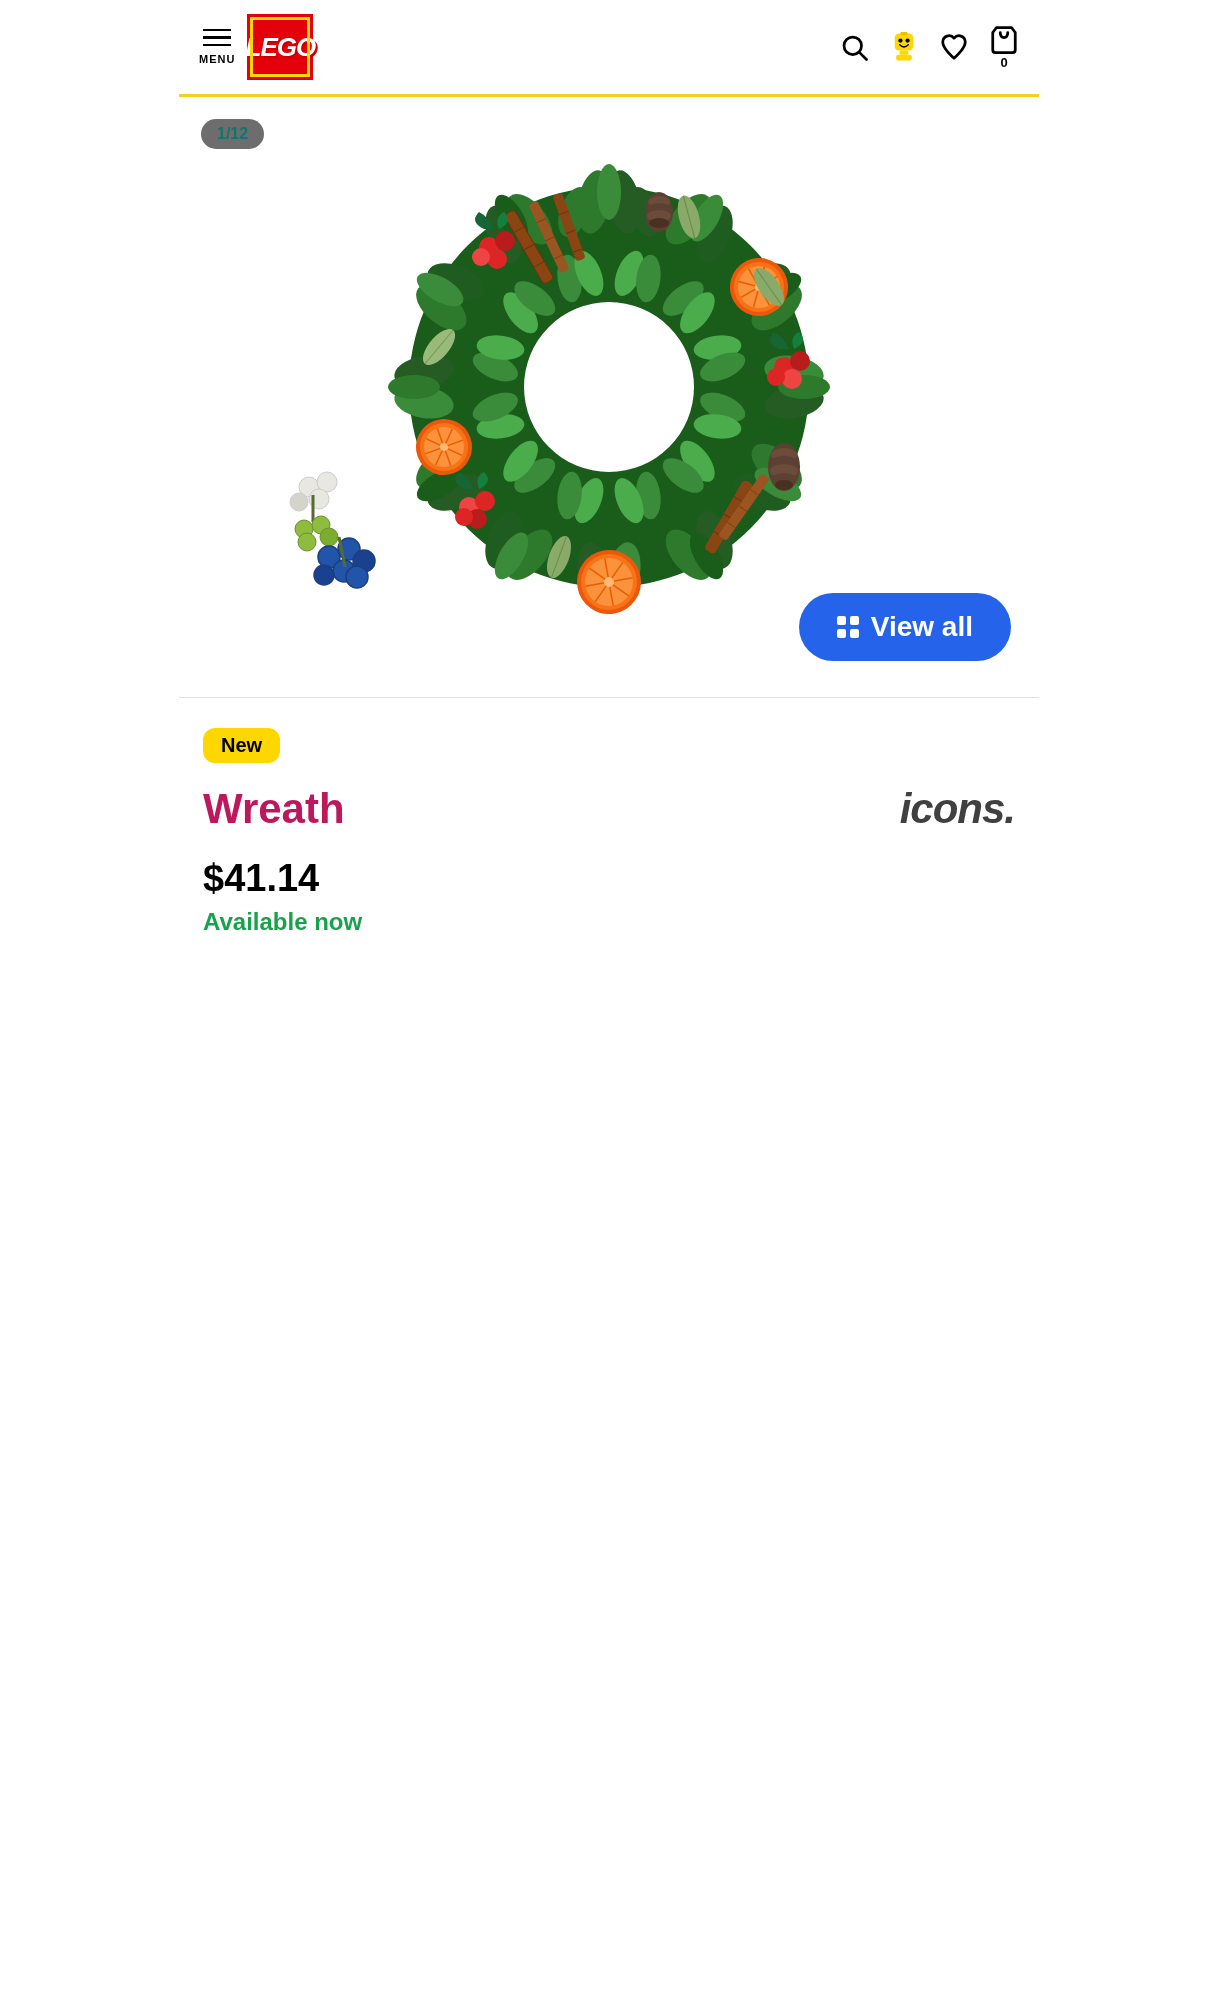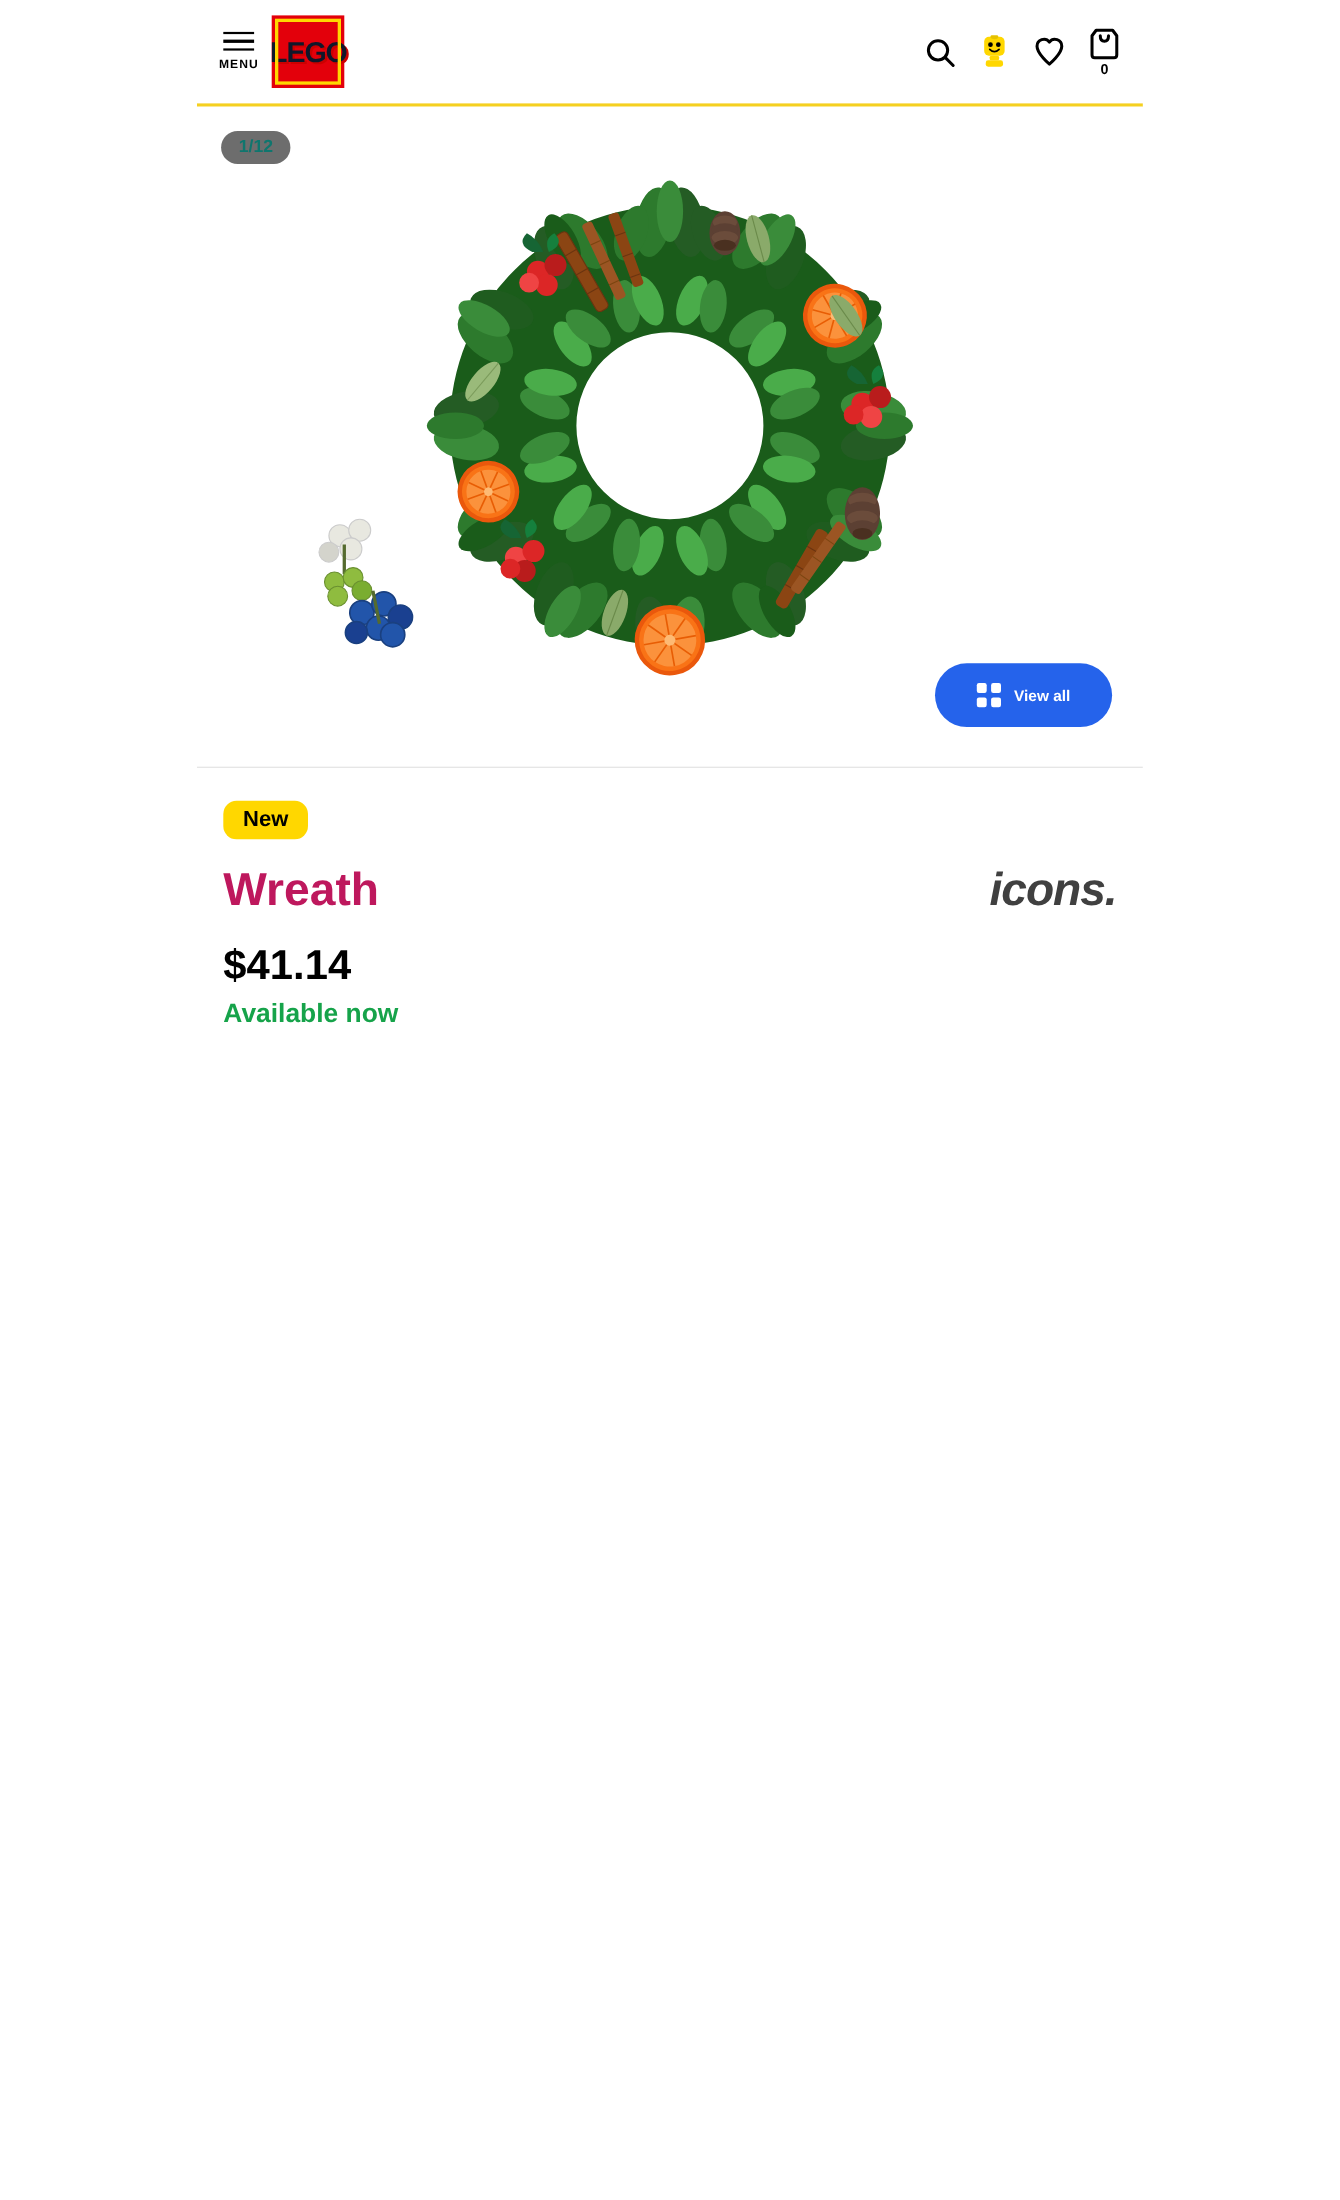--- a/index.html
+++ b/index.html
@@ -61,24 +61,25 @@
       background: #e3000b;
       display: flex;
       align-items: center;
       justify-content: center;
       position: relative;
     }
 
     .lego-logo-text {
       font-size: 26px;
       font-weight: 900;
-      color: #0f172a;
+      color: #ffffff;
       font-family: Arial Black, Arial, sans-serif;
       letter-spacing: -1px;
       text-shadow: 2px 2px 0 #c00;
+      font-style: italic;
     }
 
     .lego-logo-border {
       position: absolute;
       inset: 3px;
       border: 3px solid #FFD700;
       pointer-events: none;
     }
 
     .header-right {
@@ -134,21 +135,21 @@
 
     .view-all-btn {
       position: absolute;
       bottom: 36px;
       right: 28px;
       background: #2563eb;
       color: #fff;
       border: none;
       border-radius: 36px;
       padding: 18px 38px;
-      font-size: 14px;
+      font-size: 28px;
       font-weight: 600;
       cursor: pointer;
       display: flex;
       align-items: center;
       gap: 12px;
       z-index: 10;
     }
 
     .view-all-btn .grid-icon {
       display: grid;

